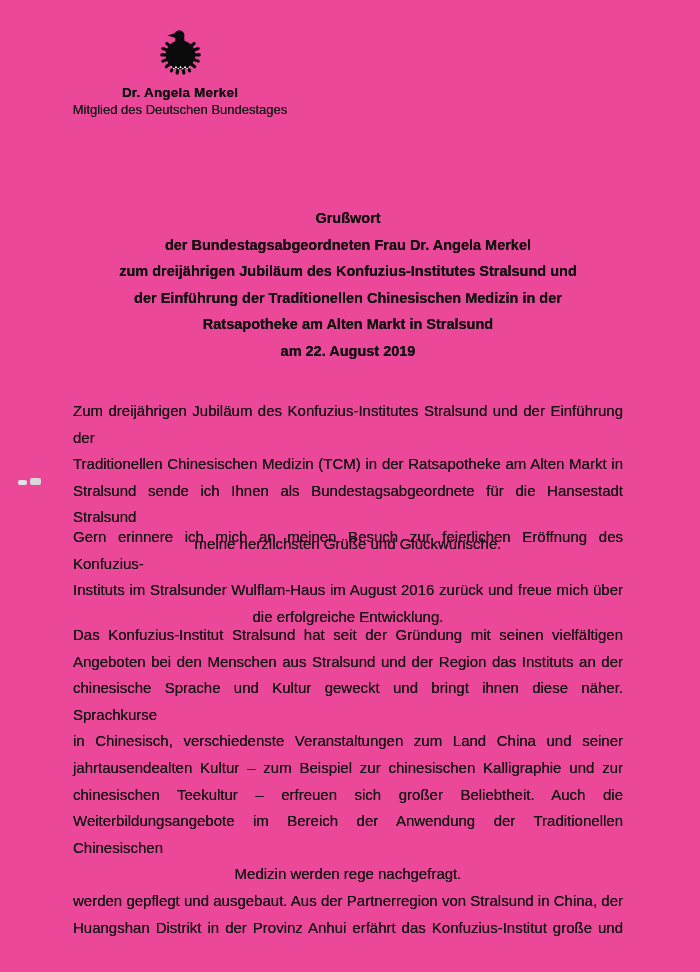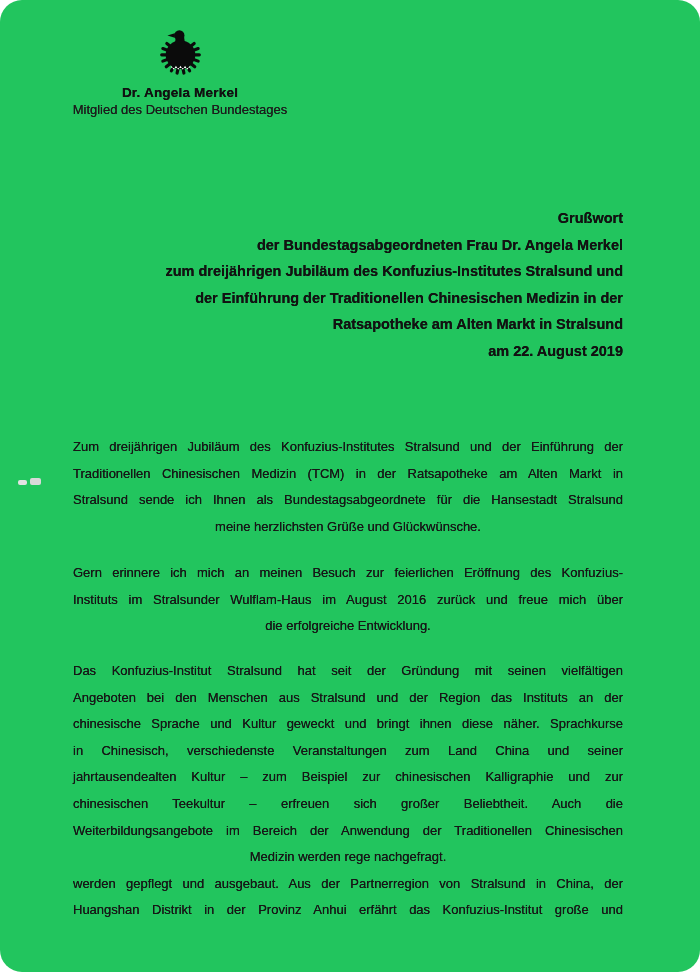--- a/index.html
+++ b/index.html
@@ -6,46 +6,45 @@
   body {
     width: 700px; height: 972px;
     background: #ffffff;
     font-family: "Liberation Sans", "DejaVu Sans", sans-serif;
     color: #161616;
     position: relative;
     overflow: hidden;
   }
   .page {
     position: absolute; inset: 0;
-    background: #22c55e;
-    border-radius: 22px;
+    background: #ec4899;
   }
   .scan { text-shadow: 0 0 0.55px currentColor; }
 
   
   .letterhead {
     position: absolute; top: 28px; left: 68px; width: 224px;
     text-align: center;
   }
   .eagle { width: 57px; height: 48px; display: block; margin: 0 auto 9px auto; }
   .lh-name { font-size: 13.5px; font-weight: bold; letter-spacing: 0.2px; color: #111; }
   .lh-role { font-size: 13px; margin-top: 2px; color: #1c1c1c; }
 
   
   .heading {
     position: absolute; top: 205px; left: 73px; width: 550px;
-    text-align: right; font-weight: bold;
+    text-align: center; font-weight: bold;
     font-size: 14.5px; line-height: 26.6px;
     color: #121212;
   }
 
   
   .pblock {
     position: absolute; left: 73px; width: 550px;
-    font-size: 13px; line-height: 26.6px; color: #171717; margin-top: 36px;
+    font-size: 15px; line-height: 26.6px; color: #171717;
   }
   .pb1 { top: 398px; }
   .pb2 { top: 524px; }
   .pb3 { top: 622px; }
   .ln { text-align: center; white-space: nowrap; }
   .ln.j { text-align: justify; text-align-last: justify; white-space: normal; }
 
   
   .smudge { position: absolute; border-radius: 2px; }
   .smudge.a { left: 18px; top: 480px; width: 9px;  height: 5px; background: #e2e2e2; }

